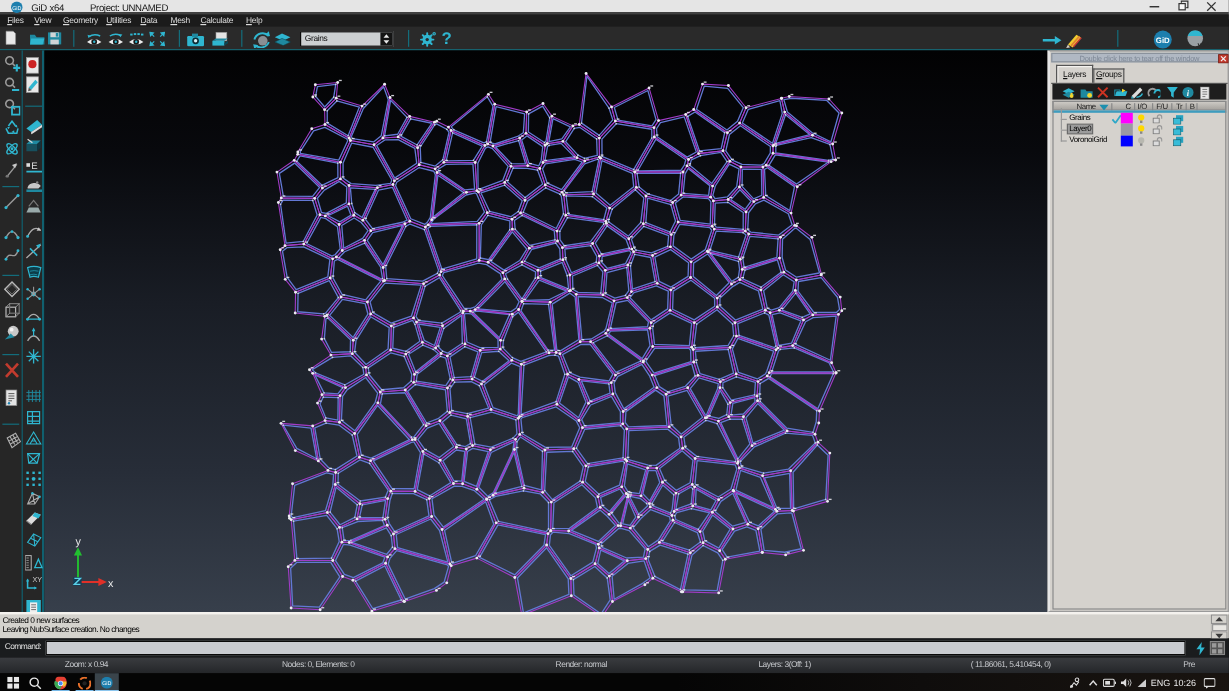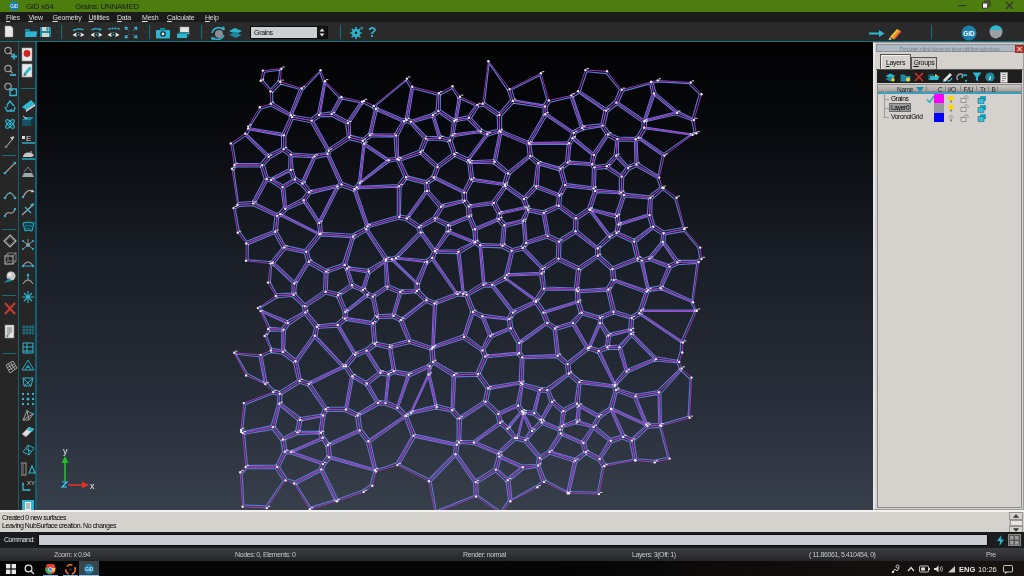--- a/index.html
+++ b/index.html
@@ -1,25 +1,25 @@
 <!DOCTYPE html>
 <html><head><meta charset="utf-8"><style>
 html,body{margin:0;padding:0;width:1024px;height:576px;overflow:hidden;background:#000;
 font-family:"Liberation Sans",sans-serif;}
 *{box-sizing:border-box}
 .abs{position:absolute}
 </style></head><body>
 <div class="abs" style="left:0;top:0;width:1024px;height:576px;background:#101010">
-<div class="abs" style="left:0;top:0;width:1024px;height:16px;background:#4d7c0f;border-bottom:3px solid #404040">
+<div class="abs" style="left:0;top:0;width:1024px;height:16px;background:#e5e5e5;border-bottom:6px solid #404040">
       <svg class="abs" style="left:9px;top:1px" width="10" height="10">
         <circle cx="5" cy="5" r="4.8" fill="#1d7fae"></circle>
         <text x="5" y="7" font-size="4.5" fill="#fff" text-anchor="middle" font-family="Liberation Sans">GiD</text>
       </svg>
       <div class="abs" style="left:26px;top:1.5px;font-size:8px;color:#1a1a1a;letter-spacing:-0.2px">GiD x64</div>
-      <div class="abs" style="left:75px;top:1.5px;font-size:8px;color:#1a1a1a;letter-spacing:-0.3px">Grains: UNNAMED</div>
+      <div class="abs" style="left:75px;top:1.5px;font-size:8px;color:#1a1a1a;letter-spacing:-0.3px">Project: UNNAMED</div>
       <svg class="abs" style="left:955px;top:0" width="65" height="11">
         <rect x="3" y="5" width="8" height="1.2" fill="#333"></rect>
         <rect x="27.5" y="3" width="5.2" height="5.2" fill="#f7f7f7" stroke="#333" stroke-width="1"></rect>
         <path d="M29.5 2.2 v-1.2 h5.4 v5.4 h-1.4" fill="none" stroke="#333" stroke-width="1"></path>
         <path d="M51 2 L58 9 M58 2 L51 9" stroke="#333" stroke-width="1.1"></path>
       </svg>
     </div>
     <div class="abs" style="left:0;top:12px;width:1024px;height:10px;background:#1b1b1b">
       <div class="abs" style="left:6px;top:2px;font-size:7px;letter-spacing:-0.2px;color:#dcdcdc"><span style="text-decoration:underline">F</span>iles</div>
       <div class="abs" style="left:28.5px;top:2px;font-size:7px;letter-spacing:-0.2px;color:#dcdcdc"><span style="text-decoration:underline">V</span>iew</div>
@@ -2187,19 +2187,19 @@
         <rect x="10" y="3" width="1" height="2" fill="#ddd"></rect>
         <rect x="2" y="2.5" width="4" height="3" fill="#ddd"></rect>
       </svg>
       <svg class="abs" style="left:934px;top:4px" width="10" height="8">
         <path d="M0 3 h2 l2.5 -2.5 v7 L2 5 H0 z" fill="#ddd"></path>
         <path d="M6 2 a3.5 3.5 0 0 1 0 4 M7.5 1 a5 5 0 0 1 0 6" stroke="#bbb" fill="none" stroke-width="0.8"></path>
       </svg>
       <svg class="abs" style="left:947px;top:4px" width="9" height="8">
         <path d="M1 7.5 h7 L8 1 z" fill="#ccc"></path>
       </svg>
-      <div class="abs" style="left:959px;top:3.5px;font-size:7.5px;font-weight:bold;color:#e8e8e8">ENG</div>
+      <div class="abs" style="left:959px;top:3.5px;font-size:7.5px;font-weight:normal;color:#e8e8e8">ENG</div>
       <div class="abs" style="left:978px;top:3.5px;font-size:7.5px;color:#e8e8e8">10:26</div>
       <svg class="abs" style="left:1003px;top:3.5px" width="10" height="9">
         <rect x="0.5" y="0.5" width="9" height="6.5" rx="1" fill="none" stroke="#ddd" stroke-width="0.9"></rect>
         <path d="M2 7 v2 l2.5 -2" fill="#ddd"></path>
       </svg>
     </div>
   </div>
 </body></html>

